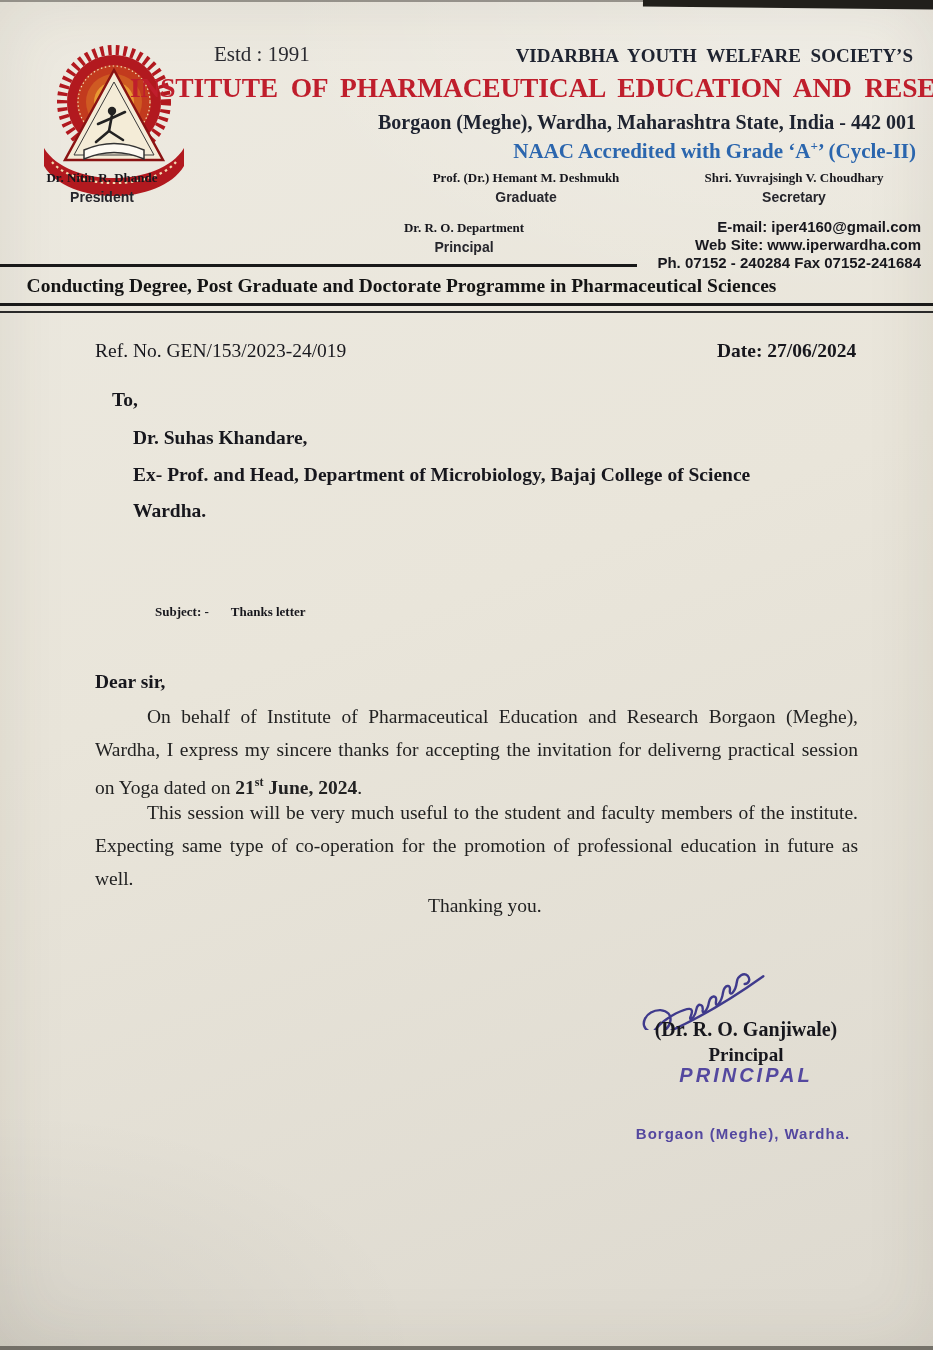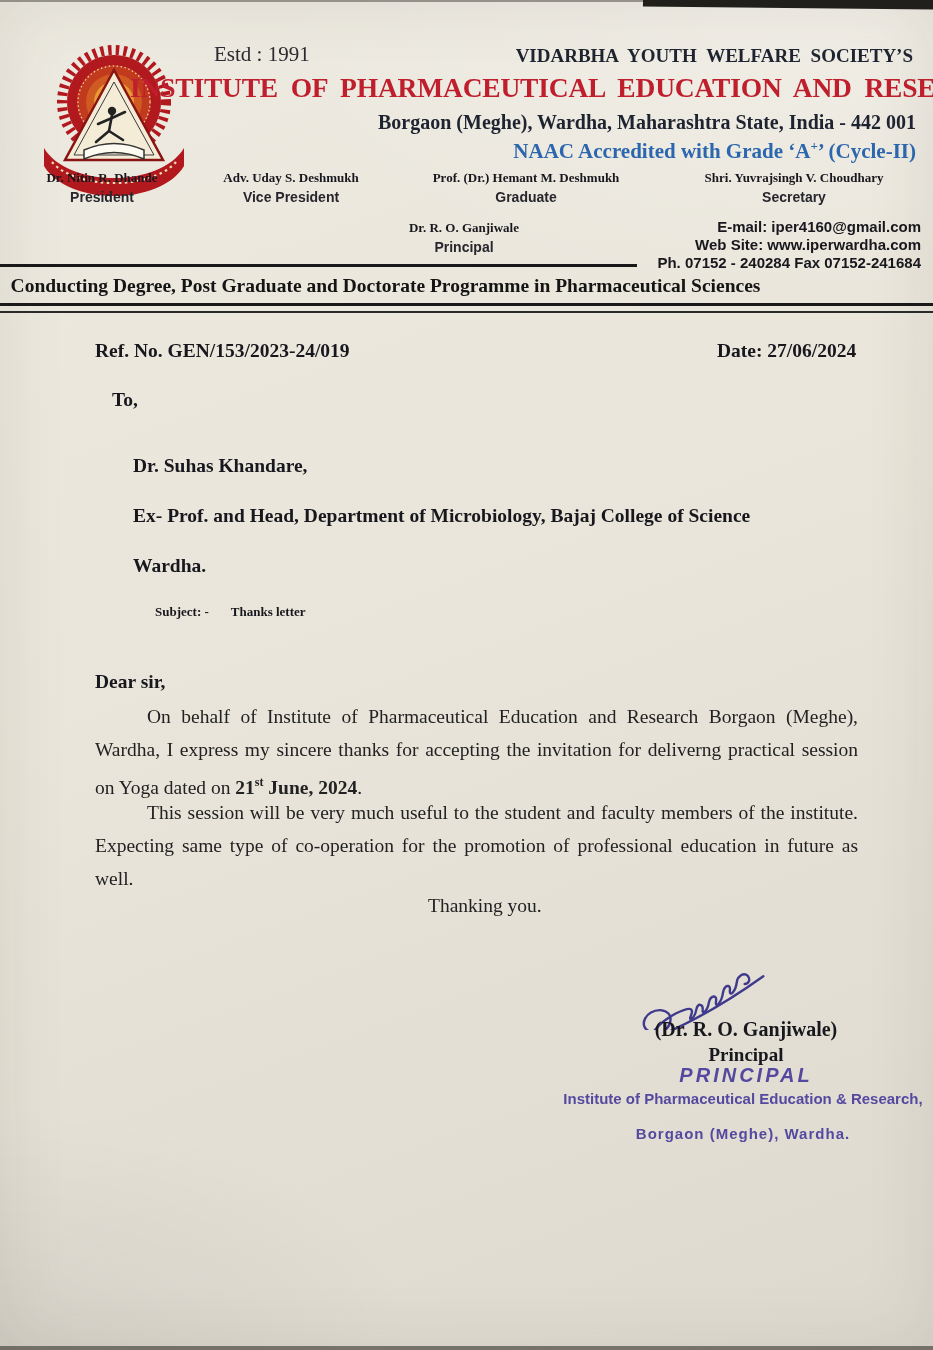--- a/index.html
+++ b/index.html
@@ -33,31 +33,31 @@
   .off-title { font-family:"Liberation Sans", sans-serif; font-weight:bold; font-size:14px; color:#26262c; margin-top:3px; }
   .c1 { left:8px;  width:188px; }
   .c2 { left:196px; width:190px; }
   .c3 { left:392px; width:268px; }
   .c4 { left:662px; width:264px; }
   .principal-cell { top:220px; left:348px; width:232px; text-align:center; }
 
   .contact { top:218px; right:12px; width:300px; text-align:right; font-family:"Liberation Sans", sans-serif; font-weight:bold; font-size:15px; color:#17171d; line-height:18px; }
 
   .ruleA { top:264px; left:0; width:637px; height:3px; background:#191919; }
-  .banner { top:275px; left:0; width:771px; text-align:center; font-weight:bold; font-size:19.5px; color:#141414; }
+  .banner { top:275px; left:16px; width:771px; text-align:center; font-weight:bold; font-size:19.5px; color:#141414; }
   .ruleB { top:303px; left:0; width:933px; height:3px; background:#191919; }
   .ruleC { top:311px; left:0; width:933px; height:2px; background:#2a2a2a; }
 
-  .ref  { top:340px; left:95px;  font-weight:bold; font-size:19.5px; color:#17171d; }
+  .ref  { top:340px; left:95px;  font-weight:normal; font-size:19.5px; color:#17171d; }
   .date { top:340px; left:717px; font-weight:bold; font-size:19.5px; color:#17171d; }
 
   
   .to { top:389px; left:112px; font-weight:bold; font-size:19.5px; color:#17171d; }
   .recipient { top:427px; left:133px; width:700px; font-weight:bold; font-size:19.5px; color:#17171d; }
-  .recipient div { margin-bottom:14.5px;margin-top:28px; }
+  .recipient div { margin-bottom:14.5px; }
   .subject-row { top:604px; left:155px; font-weight:bold; font-size:13px; color:#17171d; }
   .subject-row .gap { display:inline-block; width:22px; }
   .salutation { top:671px; left:95px; font-weight:bold; font-size:19.5px; color:#17171d; }
   .para { left:95px; width:763px; font-size:19.5px; color:#222; line-height:33px; text-align:justify; }
   .p1 { top:700px; text-indent:52px; }
   .p2 { top:796px; text-indent:52px; }
   .closing { top:895px; left:428px; font-size:19.5px; color:#222; }
 
   
   .sig-svg { top:952px; left:628px; }
@@ -104,34 +104,30 @@
   <div class="abs estd">Estd : 1991</div>
   <div class="abs society">VIDARBHA YOUTH WELFARE SOCIETY’S</div>
   <div class="abs institute">INSTITUTE OF PHARMACEUTICAL EDUCATION AND RESEARCH</div>
   <div class="abs inst-address">Borgaon (Meghe), Wardha, Maharashtra State, India - 442 001</div>
   <div class="abs naac"><span>NAAC Accredited with Grade ‘A</span><sup>+</sup><span>’ (Cycle-II)</span></div>
 
   <div class="abs off-cell c1">
     <div class="off-name">Dr. Nitin R. Dhande</div>
     <div class="off-title">President</div>
   </div>
-  <div class="abs off-cell c2">
-    <div class="off-name">Adv. Uday S. Deshmukh</div>
-    <div class="off-title">Vice President</div>
-  </div>
   <div class="abs off-cell c3">
     <div class="off-name">Prof. (Dr.) Hemant M. Deshmukh</div>
     <div class="off-title">Graduate</div>
   </div>
   <div class="abs off-cell c4">
     <div class="off-name">Shri. Yuvrajsingh V. Choudhary</div>
     <div class="off-title">Secretary</div>
   </div>
   <div class="abs principal-cell">
-    <div class="off-name">Dr. R. O. Ganjiwale</div>
+    <div class="off-name">Dr. R. O. Department</div>
     <div class="off-title">Principal</div>
   </div>
 
   <div class="abs contact">
     <div>E-mail: iper4160@gmail.com</div>
     <div>Web Site: www.iperwardha.com</div>
     <div>Ph. 07152 - 240284   Fax 07152-241684</div>
   </div>
 
   <div class="abs ruleA"></div>
@@ -163,16 +159,15 @@
     <svg width="210" height="78" viewBox="0 0 210 78">
       <g fill="none" stroke="#3f3a8c" stroke-width="2.4" stroke-linecap="round" transform="rotate(-14 105 39)">
         <path d="M14,58 C4,50 16,36 30,40 C44,45 38,60 22,63 C8,65 24,52 44,47 C58,44 64,45 58,53 C54,58 61,57 65,48 C68,42 73,44 71,50 C69,55 75,53 79,44 C82,38 89,38 86,45 C83,52 91,48 95,38 C98,31 105,31 102,38 C100,44 107,41 111,31 C113,26 120,23 123,28 C125,32 122,36 118,35"></path>
         <path d="M6,67 C40,63 85,53 138,32"></path>
       </g>
     </svg>
   </div>
   <div class="abs sig-name">(Dr. R. O. Ganjiwale)</div>
   <div class="abs sig-title">Principal</div>
   <div class="abs stamp stamp-title">PRINCIPAL</div>
-  <div class="abs stamp stamp-l1">Institute of Pharmaceutical Education &amp; Research,</div>
   <div class="abs stamp stamp-l2">Borgaon (Meghe), Wardha.</div>
 
 </div>
 
 </body></html>

